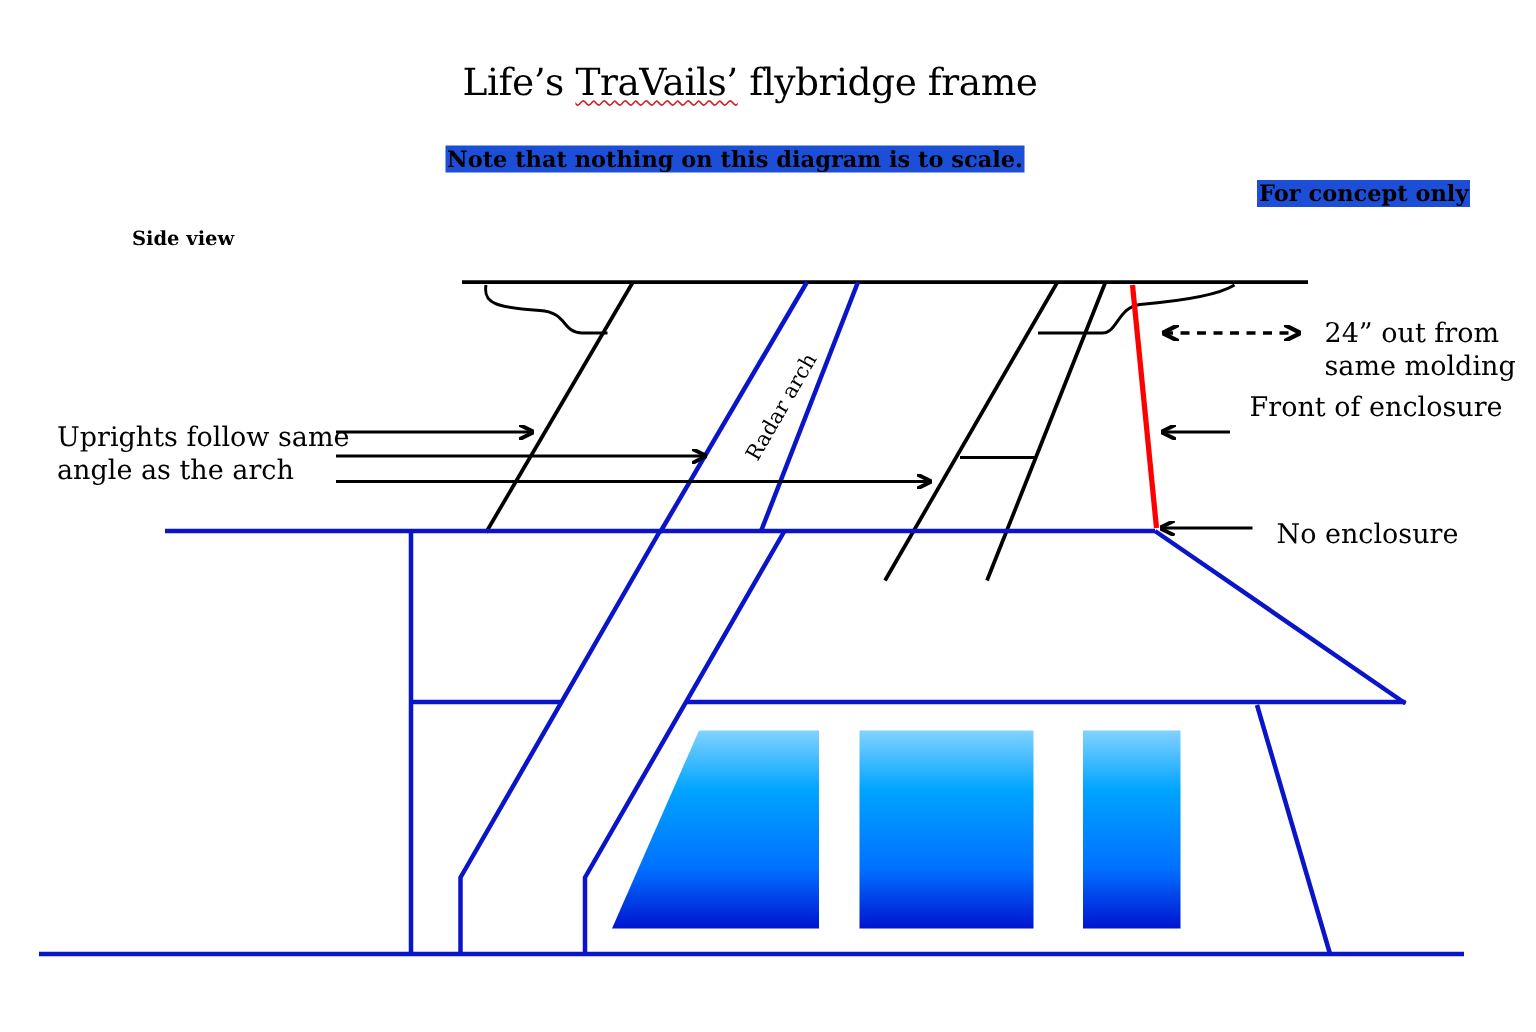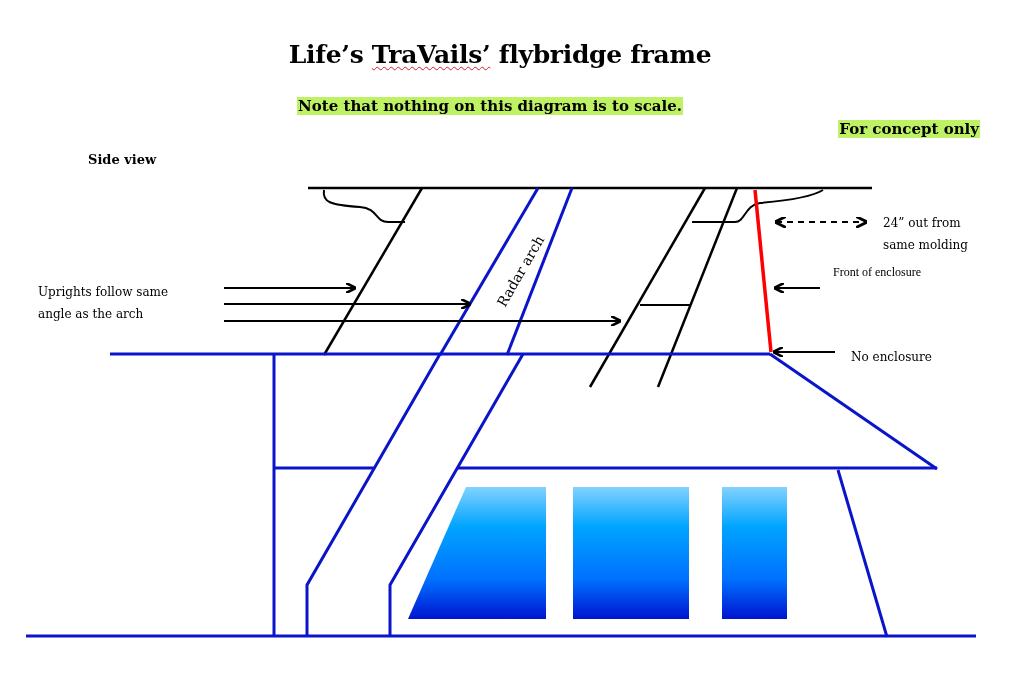--- a/index.html
+++ b/index.html
@@ -1,28 +1,28 @@
 <!DOCTYPE html>
 <html><head>
   <meta charset="utf-8">
   <style>
     html, body { margin: 0; padding: 0; background: #ffffff; }
     body { width: 1024px; height: 688px; position: relative; overflow: hidden;
            font-family: "DejaVu Serif", "Liberation Serif", serif; color: #000; }
     .title { position: absolute; left: 0; width: 1000px; top: 40px; text-align: center;
-             font-size: 25px; font-weight: bold; letter-spacing: -0.3px; }
+             font-size: 25px; font-weight: normal; letter-spacing: -0.3px; }
     .title .squiggle { text-decoration: underline wavy #d0202a; text-decoration-thickness: 1px;
                        text-underline-offset: 3px; }
     .note { position: absolute; left: 0; width: 980px; text-align: center; font-size: 15px;
             font-weight: bold; }
-    .note span { background: #bef264; padding: 0 1px; }
+    .note span { background: #1d4ed8; padding: 0 1px; }
     .note1 { top: 97px; }
     .note2 { top: 120px; text-align: right; }
     .subtitle { position: absolute; left: 88px; top: 152px; font-size: 13px; font-weight: bold; }
-    .label { position: absolute; font-size: 12px; line-height: 22px; white-space: nowrap; }
+    .label { position: absolute; font-size: 18px; line-height: 22px; white-space: nowrap; }
     svg { position: absolute; left: 0; top: 0; }
   </style>
 </head>
 <body>
 
 <div class="title">
   <span>Life’s </span><span class="squiggle">TraVails’</span><span> flybridge frame</span>
 </div>
 
 <div class="note note1"><span>Note that nothing on this diagram is to scale.</span></div>
@@ -93,17 +93,17 @@
 <div class="label" style="left:38px; top:281px;">
   <div>Uprights follow same</div>
   <div>angle as the arch</div>
 </div>
 
 <div class="label" style="left:883px; top:212px;">
   <div>24” out from</div>
   <div>same molding</div>
 </div>
 
-<div class="label" style="left:833px; top:261px;font-family:Liberation Serif, serif;">
+<div class="label" style="left:833px; top:261px;">
   <div>Front of enclosure</div>
 </div>
 
 <div class="label" style="left:851px; top:346px;">No enclosure</div>
 
 </body></html>

